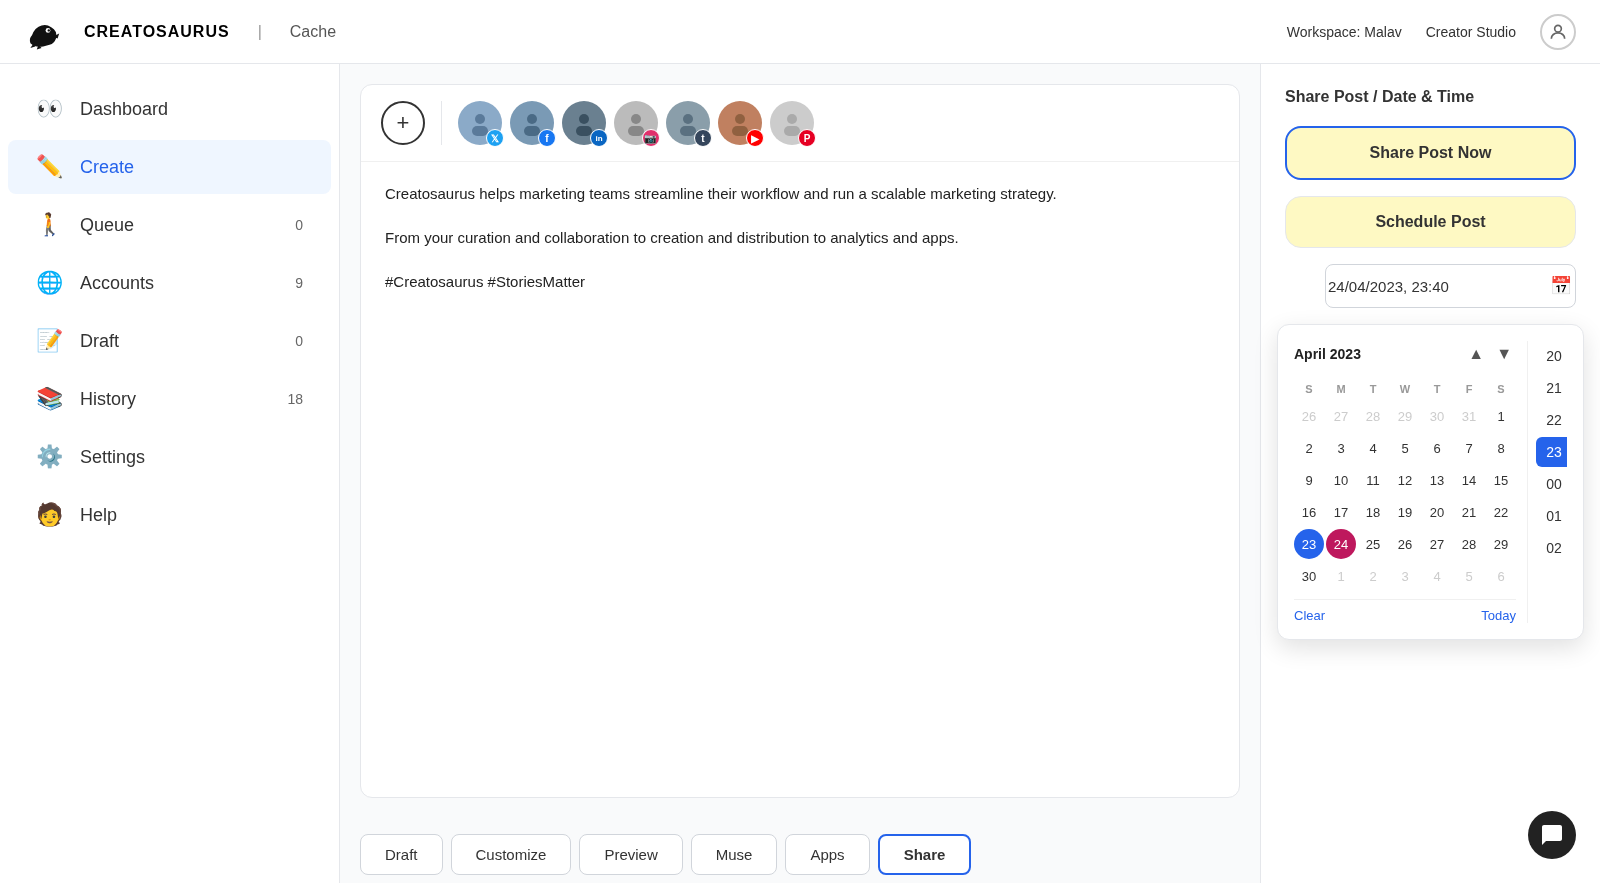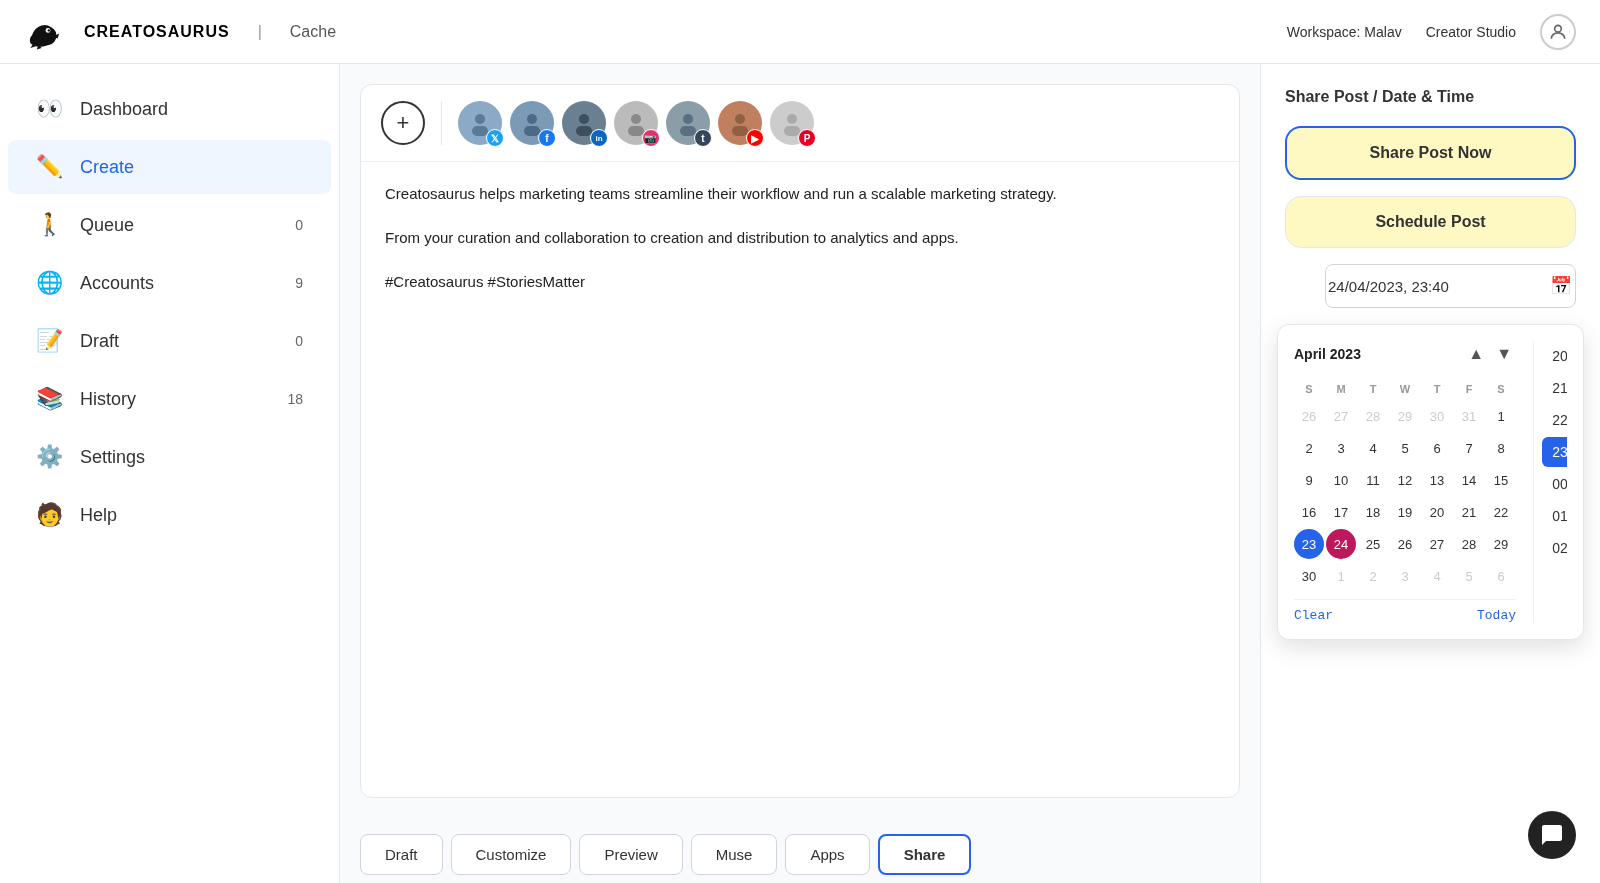--- a/index.html
+++ b/index.html
@@ -228,21 +228,21 @@
       top: 260px;
       left: 16px;
       right: 16px;
       background: white;
       border: 1px solid #e5e7eb;
       border-radius: 12px;
       box-shadow: 0 8px 24px rgba(0,0,0,0.12);
       padding: 16px;
       z-index: 100;
       display: flex;
-      gap: 17px;
+      gap: 11px;
     }
     .calendar-main { flex: 1; }
     .cal-header {
       display: flex; align-items: center; justify-content: space-between;
       margin-bottom: 12px;
     }
     .cal-month { font-size: 14px; font-weight: 600; color: #222; }
     .cal-nav { display: flex; gap: 4px; }
     .cal-nav-btn { background: none; border: none; cursor: pointer; padding: 4px; color: #555; font-size: 16px; }
     .cal-grid { display: grid; grid-template-columns: repeat(7, 1fr); gap: 2px; }
@@ -253,21 +253,21 @@
       width: 30px; height: 30px; display: flex; align-items: center; justify-content: center;
       margin: auto;
     }
     .cal-day.other-month { color: #ccc; }
     .cal-day.today { background: #2563eb; color: white; border-radius: 50%; }
     .cal-day.selected-day { background: #be185d; color: white; border-radius: 50%; }
     .cal-footer {
       display: flex; justify-content: space-between; align-items: center;
       margin-top: 8px; padding-top: 8px; border-top: 1px solid #f0f0f0;
     }
-    .cal-footer-btn { background: none; border: none; color: #2563eb; font-size: 13px; cursor: pointer; font-family: Liberation Mono, monospace; }
+    .cal-footer-btn { background: none; border: none; color: #2563eb; font-size: 13px; cursor: pointer; }
 
     
     .time-scroller {
       display: flex;
       flex-direction: column;
       align-items: center;
       width: 80px;
       border-left: 1px solid #f0f0f0;
       padding-left: 8px;
       overflow: hidden;

